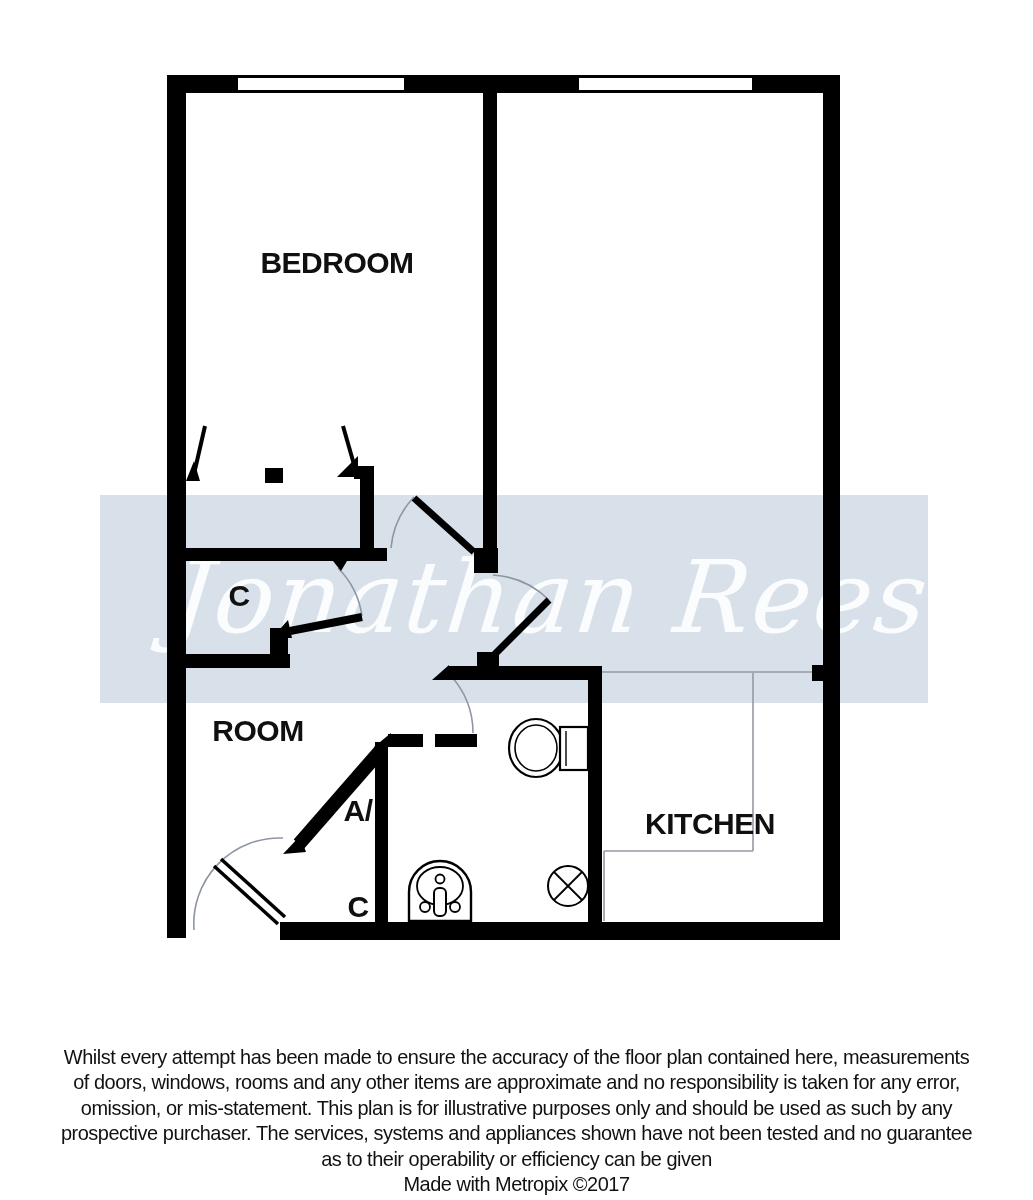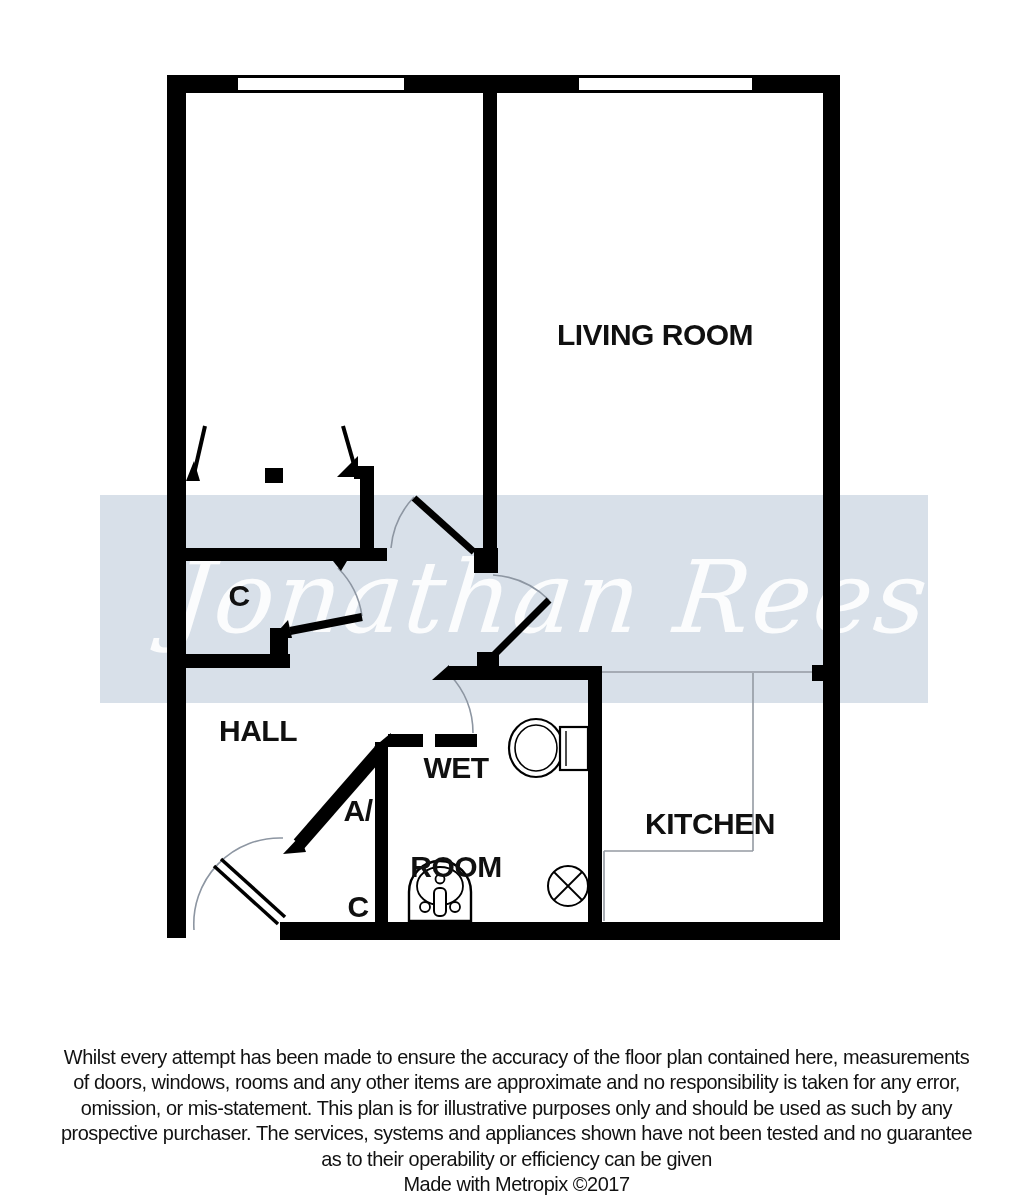--- a/index.html
+++ b/index.html
@@ -119,30 +119,26 @@
       <circle class="fx" cx="425" cy="907" r="5" stroke-width="1.8"></circle>
       <circle class="fx" cx="455" cy="907" r="5" stroke-width="1.8"></circle>
     </g>
     <g>
       <circle class="fx" cx="568" cy="886" r="20" stroke-width="2"></circle>
       <line class="fxl" x1="554" y1="872" x2="582" y2="900" stroke-width="1.8"></line>
       <line class="fxl" x1="582" y1="872" x2="554" y2="900" stroke-width="1.8"></line>
     </g>
   </svg>
 
-  <div class="lbl" style="left:655px;top:334px">LIVING ROOM</div>
-  <div class="lbl" style="left:258px;top:730px">HALL</div>
+  <div class="lbl" style="left:337px;top:262px">BEDROOM</div>
+  <div class="lbl" style="left:258px;top:730px">ROOM</div>
   <div class="lbl" style="left:239px;top:595px">C</div>
   <div class="lbl" style="left:358px;top:859px;line-height:32px">
     <span style="display:block">A/</span>
     <span style="display:block">C</span>
-  </div>
-  <div class="lbl" style="left:456px;top:817px">
-    <span style="display:block">WET</span>
-    <span style="display:block">ROOM</span>
   </div>
   <div class="lbl" style="left:710px;top:823px">KITCHEN</div>
 
   <div class="disclaimer">
     <div>Whilst every attempt has been made to ensure the accuracy of the floor plan contained here, measurements</div>
     <div>of doors, windows, rooms and any other items are approximate and no responsibility is taken for any error,</div>
     <div>omission, or mis-statement. This plan is for illustrative purposes only and should be used as such by any</div>
     <div>prospective purchaser. The services, systems and appliances shown have not been tested and no guarantee</div>
     <div>as to their operability or efficiency can be given</div>
     <div>Made with Metropix ©2017</div>

